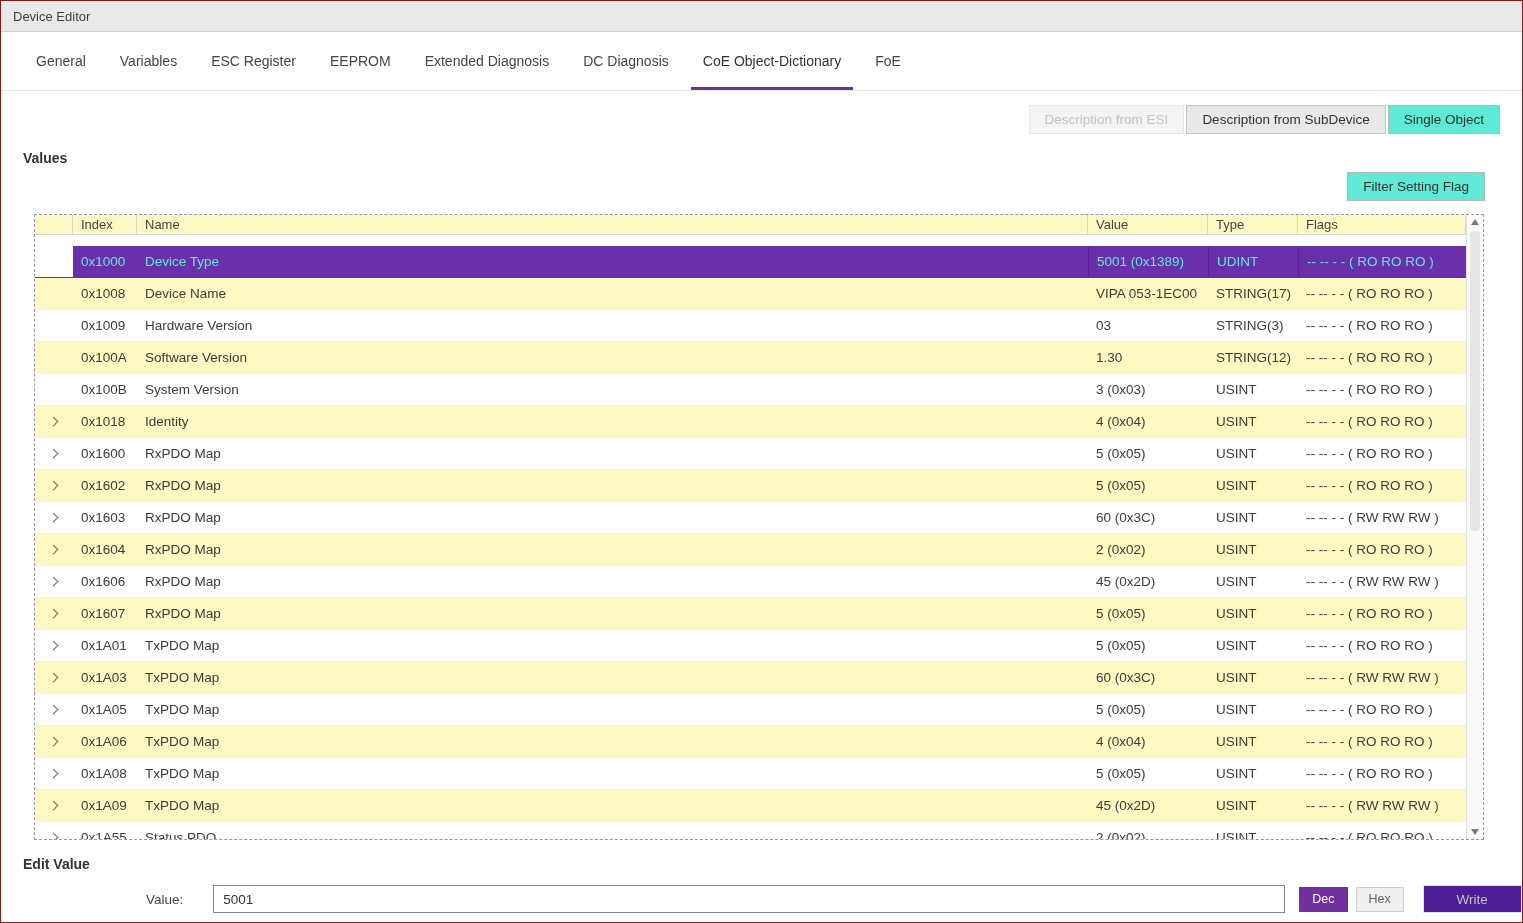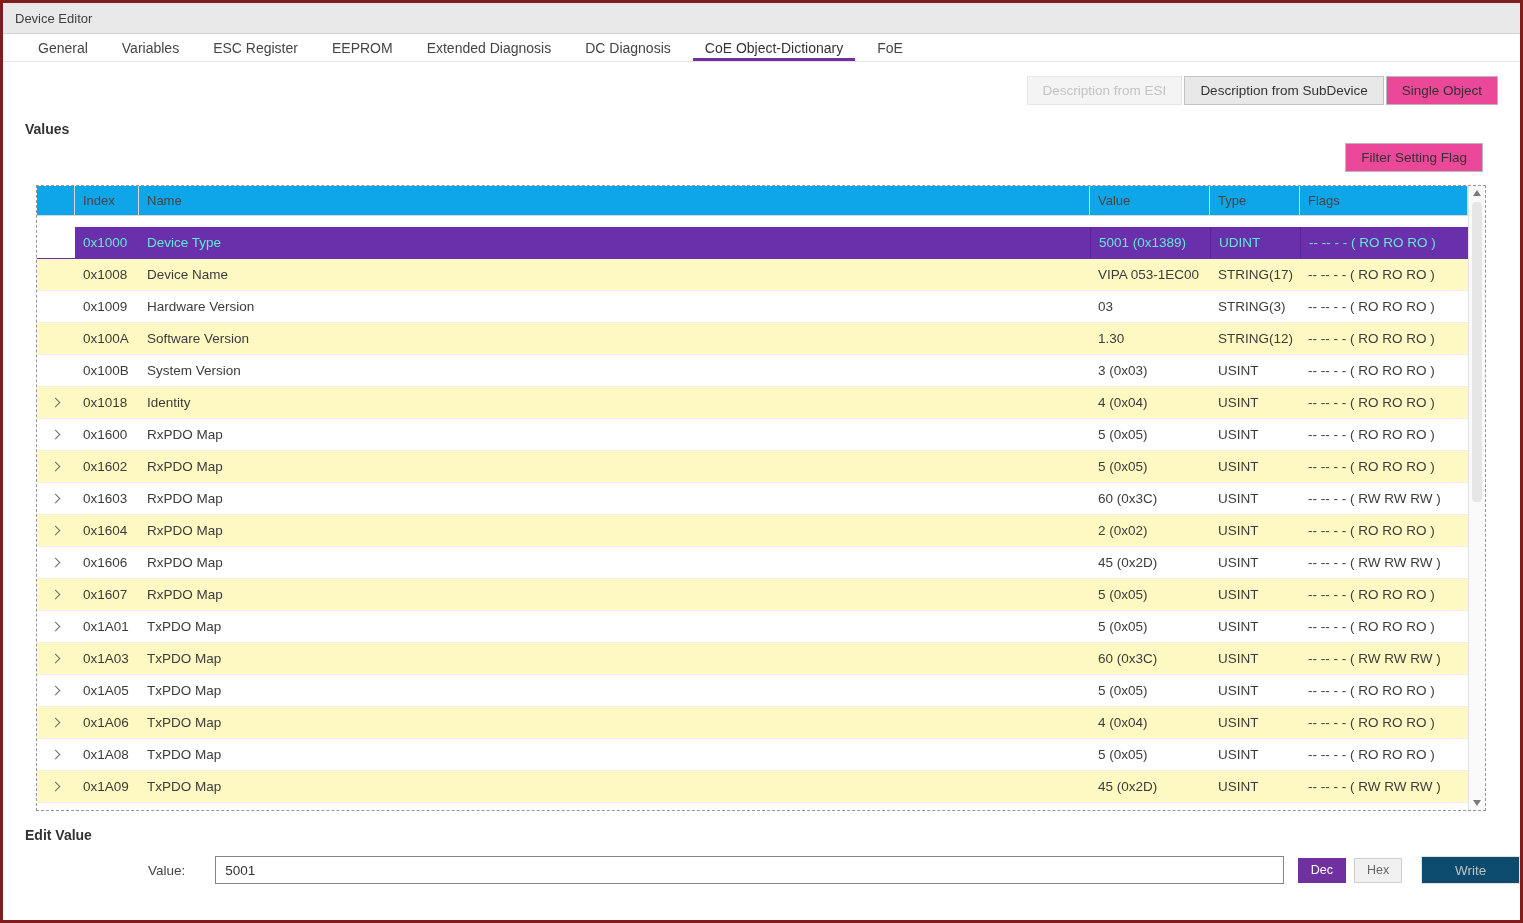--- a/index.html
+++ b/index.html
@@ -1,39 +1,39 @@
 <!DOCTYPE html>
 <html><head>
 <meta charset="utf-8">
 <style>
   * { box-sizing: border-box; margin: 0; padding: 0; }
   html, body { width: 1523px; height: 923px; }
   body { font-family: "Liberation Sans", sans-serif; background: #ffffff; color: #333; overflow: hidden; }
 
-  .window { width: 1523px; height: 923px; border: 3px solid #7f1d1d; background: #fff; display: flex; flex-direction: column; }
+  .window { width: 1523px; height: 923px; border: 1px solid #7f1d1d; background: #fff; display: flex; flex-direction: column; }
 
   .titlebar { flex: none; height: 31px; background: #e9e9e9; border-bottom: 1px solid #d2d2d2; display: flex; align-items: center; padding: 0 12px; font-size: 13px; color: #3f3f3f; }
 
-  .tabbar { flex: none; height: 28px; display: flex; align-items: stretch; padding-left: 18px; border-bottom: 1px solid #e4e4e4; background: #fff; }
+  .tabbar { flex: none; height: 59px; display: flex; align-items: stretch; padding-left: 18px; border-bottom: 1px solid #e4e4e4; background: #fff; }
   .tab { padding: 0 17px; display: flex; align-items: center; font-size: 14px; color: #454545; position: relative; cursor: default; white-space: nowrap; }
   .tab.active { color: #333; }
   .tab.active::after { content: ""; position: absolute; left: 5px; right: 5px; bottom: 0; height: 3px; background: #7030a0; }
 
   .btnrow { display: flex; justify-content: flex-end; align-items: center; gap: 2px; padding: 14px 22px 0 22px; }
-  .btn { font-size: 13.5px; padding: 6px 15px; background: #ec4899; border: 1px solid #b8b8b8; color: #333; white-space: nowrap; }
+  .btn { font-size: 13.5px; padding: 6px 15px; background: #5eead4; border: 1px solid #b8b8b8; color: #333; white-space: nowrap; }
   .btn.disabled { background: #f4f4f4; border-color: #e6e6e6; color: #c3c3c3; }
   .btn.subtle { background: #e8e8e8; border-color: #c4c4c4; }
 
   .section-title { margin: 16px 11px 0 22px; font-size: 14px; font-weight: bold; color: #333; }
 
   .filterrow { display: flex; justify-content: flex-end; padding: 6px 37px 0 0; }
 
   .tablewrap { margin: 13px 0 0 33px; width: 1450px; height: 626px; border: 1px dashed #979797; display: flex; background: #fff; }
   .tbl { flex: 1; overflow: hidden; display: flex; flex-direction: column; min-width: 0; }
-  .thead { flex: none; display: flex; height: 30px; background: #0ea5e9; border-bottom: 1px solid #d7d7d7; font-size: 13px; color: #444; }
+  .thead { flex: none; display: flex; height: 20px; background: #fef9c3; border-bottom: 1px solid #d7d7d7; font-size: 13px; color: #444; }
   .hc { display: flex; align-items: center; padding: 0 8px; border-right: 1px solid #d7d7d7; overflow: hidden; white-space: nowrap; }
   .tbody { flex: 1; overflow: hidden; }
 
   .trow { display: flex; height: 32px; font-size: 13.5px; color: #3c3c3c; border-bottom: 1px solid #efefef; background: #fff; }
   .trow.alt { background: #fef9c3; }
   .c { display: flex; align-items: center; padding: 0 8px; overflow: hidden; white-space: nowrap; height: 100%; }
   .expand { width: 38px; flex: none; justify-content: center; }
   .idx { width: 64px; flex: none; }
   .name { flex: 1; min-width: 0; }
   .val { width: 120px; flex: none; }
@@ -50,21 +50,21 @@
   .vscroll { width: 17px; flex: none; border-left: 1px solid #e2e2e2; background: #fafafa; display: flex; flex-direction: column; align-items: center; padding: 4px 0; position: relative; }
   .tri-up { width: 0; height: 0; border-left: 4px solid transparent; border-right: 4px solid transparent; border-bottom: 6px solid #7a7a7a; }
   .tri-down { width: 0; height: 0; border-left: 4px solid transparent; border-right: 4px solid transparent; border-top: 6px solid #7a7a7a; margin-top: auto; }
   .thumb { position: absolute; top: 16px; left: 3px; width: 10px; height: 300px; background: #e6e6e6; border-radius: 4px; }
 
   .editrow { display: flex; align-items: center; margin: 13px 0 0 145px; }
   .editrow .lbl { font-size: 13.5px; color: #444; margin-right: 30px; }
   .value-input { width: 1072px; height: 28px; border: 1px solid #868686; font-size: 13.5px; padding: 0 9px; color: #333; font-family: "Liberation Sans", sans-serif; outline: none; }
   .minibtn { height: 25px; font-size: 12.5px; padding: 0 12px; border: 1px solid #cfcfcf; background: #f0f0f0; color: #666; margin-left: 8px; }
   .minibtn.primary { background: #7030a0; border-color: #7030a0; color: #fff; margin-left: 14px; }
-  .writebtn { height: 28px; width: 99px; margin-left: 19px; font-size: 13.5px; background: #0c4a6e; border: 1px solid #e2e2e2; color: #c2c2c2; }
+  .writebtn { height: 28px; width: 99px; margin-left: 19px; font-size: 13.5px; background: #4c1d95; border: 1px solid #e2e2e2; color: #c2c2c2; }
 </style>
 </head>
 <body>
 
 <div class="window">
 
   <div class="titlebar">
     <span>Device Editor</span>
   </div>
 

